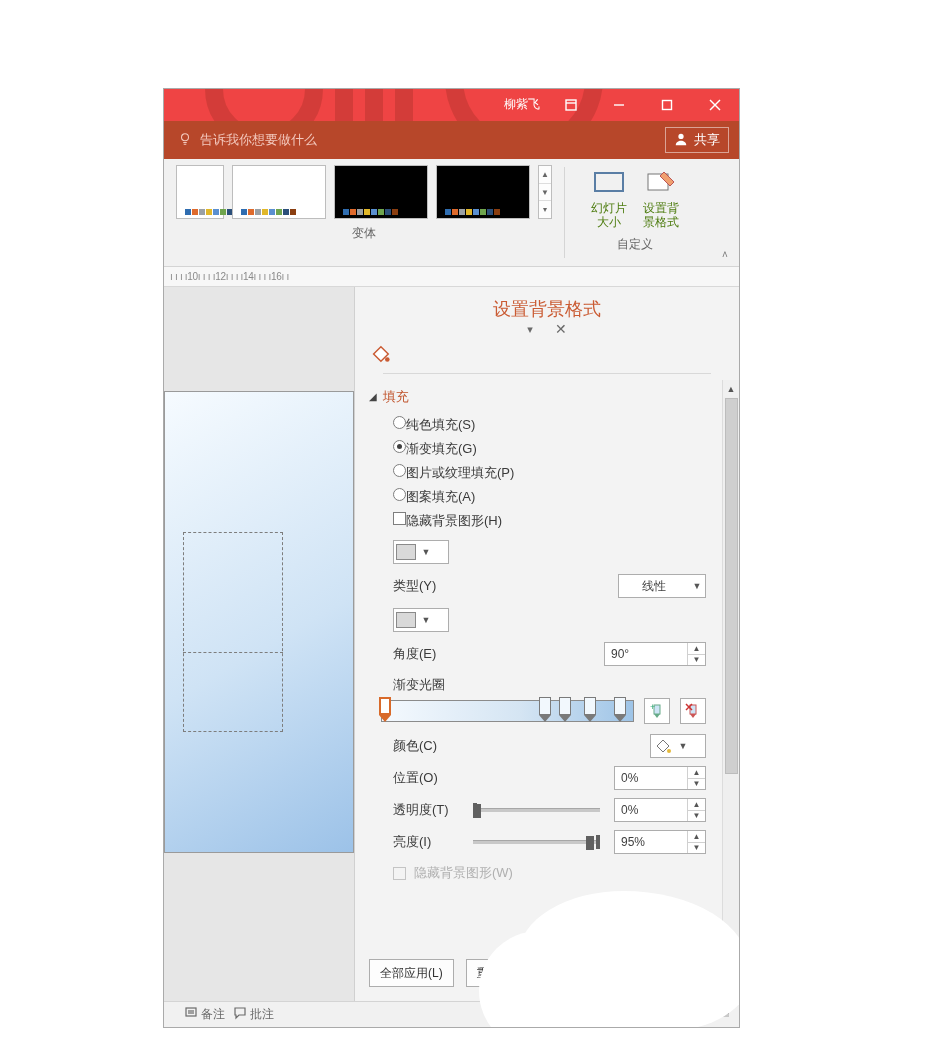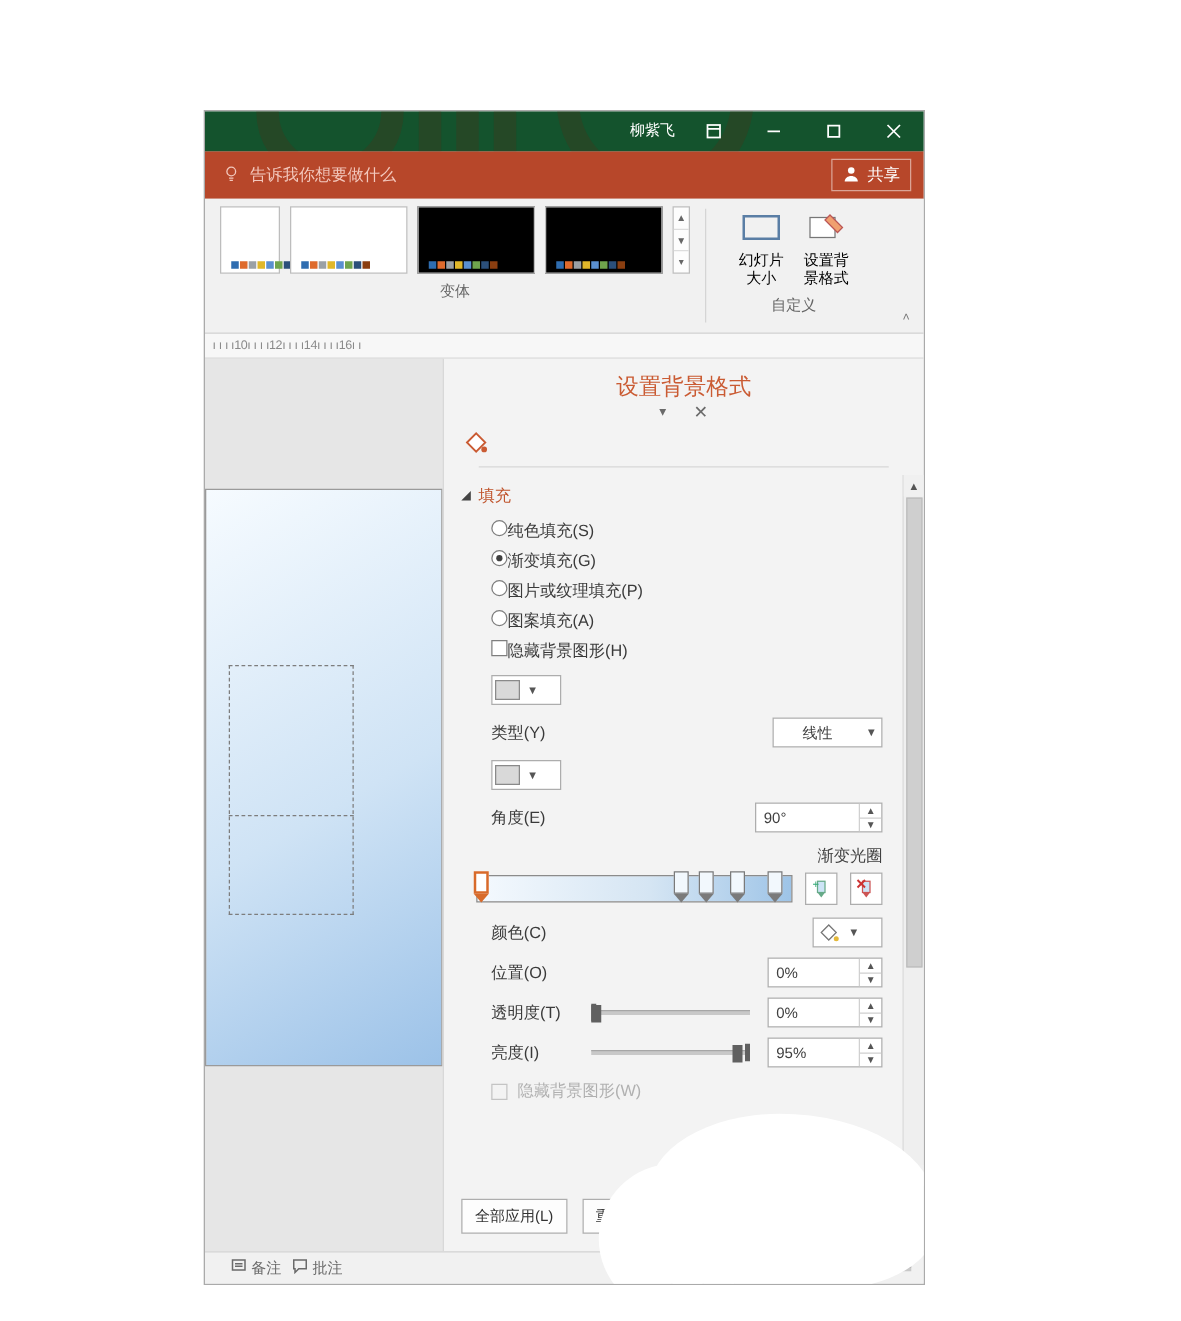--- a/index.html
+++ b/index.html
@@ -1,20 +1,20 @@
 <!DOCTYPE html>
 <html><head>
 <meta charset="utf-8">
 <style>
   * { box-sizing: border-box; font-family: "Microsoft YaHei", "Segoe UI", sans-serif; }
   body { margin: 0; background: #fff; width: 945px; height: 1057px; position: relative; }
   .app-frame { position: absolute; left: 163px; top: 88px; width: 577px; height: 940px; background: #e6e6e6; border: 1px solid #aaa; overflow: hidden; }
 
   
-  .title-bar { position: relative; height: 32px; background: #14532d; color: #fff; text-decoration: underline; }
+  .title-bar { position: relative; height: 32px; background: #ef4444; color: #fff; text-decoration: underline; }
   .title-deco { position:absolute; inset:0; overflow:hidden; opacity:0.2; }
   .title-deco svg { position:absolute; top:-40px; left:40px; }
   .title-user { position:absolute; left:340px; top:7px; font-size:12px; color:#fff; }
   .title-ctrls { position: absolute; right:0; top:0; display:flex; }
   .title-btn { width:48px; height:32px; display:flex; align-items:center; justify-content:center; color:#fff; font-size:12px; }
 
   
   .tellme-bar { height:38px; background:#b7472a; display:flex; align-items:center; justify-content:space-between; padding:0 10px 0 14px; }
   .tellme-left { display:flex; align-items:center; gap:8px; color:#f3c8bd; font-size:13px; }
   .tellme-left svg { width:14px; height:14px; }
@@ -30,21 +30,21 @@
   .variant-thumb.dark { background:#000; }
   .variant-swatches { position:absolute; bottom:3px; left:8px; display:flex; gap:1px; }
   .sw { width:6px; height:6px; }
   .variant-spin { width:14px; height:54px; border:1px solid #bdbdbd; background:#fdfdfd; display:flex; flex-direction:column; }
   .variant-spin div { flex:1; display:flex; align-items:center; justify-content:center; font-size:8px; color:#666; border-bottom:1px solid #ddd; }
   .variant-spin div:last-child{border:none;}
   .grp-label { font-size:12px; color:#666; margin-top:6px; }
   .ribbon-sep { width:1px; background:#d5d5d5; margin:8px 0; }
   .custom-area { flex: 0 0 140px; display:flex; flex-direction:column; align-items:center; padding-top:6px; }
   .custom-btns { display:flex; gap:4px; }
-  .cbtn { width:48px; text-align:center; font-size:12px; color:#000000; }
+  .cbtn { width:48px; text-align:center; font-size:12px; color:#4d7c0f; }
   .cbtn .cicon { width:38px; height:34px; margin:0 auto 2px; display:flex; align-items:center; justify-content:center; }
   .collapse-caret { position:absolute; right:6px; bottom:4px; font-size:10px; color:#777; width:16px; height:16px; display:flex;align-items:center;justify-content:center; }
 
   
   .ruler { height:20px; background:#f7f7f7; border-bottom:1px solid #d8d8d8; font-size:10px; color:#8a8a8a; padding-left:6px; letter-spacing:-0.3px; display:flex; align-items:center; white-space:nowrap; overflow:hidden; }
 
   
   .work-row { display:flex; height:calc(100% - 32px - 38px - 108px - 20px - 26px); }
   .slide-area { flex:0 0 190px; background:#e6e6e6; position:relative; overflow:hidden; }
   .slide-canvas { position:absolute; left:0; top:104px; width:190px; height:462px; background:linear-gradient(150deg,#f6fbff 0%,#cfe3f5 55%,#9cc2e8 100%); border:1px solid #9a9a9a; }
@@ -86,21 +86,21 @@
   .combo.paint .combo-swatch { background:none; border:none; position:relative; height:20px; }
   .combo.paint svg { width:20px; height:20px; }
 
   .spin { width:102px; height:24px; border:1px solid #adadad; background:#fff; display:flex; }
   .spin.narrow { width:92px; }
   .spin-input { flex:1; padding:0 6px; font-size:12px; display:flex; align-items:center; }
   .spin-btns { width:18px; display:flex; flex-direction:column; border-left:1px solid #d0d0d0; }
   .spin-btns div { flex:1; display:flex; align-items:center; justify-content:center; font-size:8px; color:#555; border-bottom:1px solid #d0d0d0; }
   .spin-btns div:last-child{border:none;}
 
-  .stops-label { margin:10px 0 4px 24px; font-size:13px;text-align:right; }
+  .stops-label { margin:10px 0 4px 24px; font-size:13px; }
   .stops-row { display:flex; align-items:center; gap:10px; margin:4px 0 4px 12px; }
   .stops-ramp { position:relative; flex:1; height:22px; border:1px solid #8b8b8b; background:linear-gradient(90deg,#f4f9fe 0%,#d5e5f3 55%,#9ec4e7 100%); }
   .stop-handle { position:absolute; top:-4px; width:14px; height:30px; display:flex; flex-direction:column; align-items:center; }
   .sh-body { width:12px; height:18px; border:1px solid #7a7a7a; background:#f2f8fd; }
   .sh-tip { width:0; height:0; border-left:6px solid transparent; border-right:6px solid transparent; border-top:7px solid #7a7a7a; }
   .stop-handle.sel .sh-body { border:2px solid #d86a2a; background:#fff; }
   .stop-handle.sel .sh-tip { border-top-color:#d86a2a; }
   .stops-btn { width:26px; height:26px; border:1px solid #adadad; background:#fff; display:flex; align-items:center; justify-content:center; }
   .stops-btn svg { width:16px; height:16px; }
 

